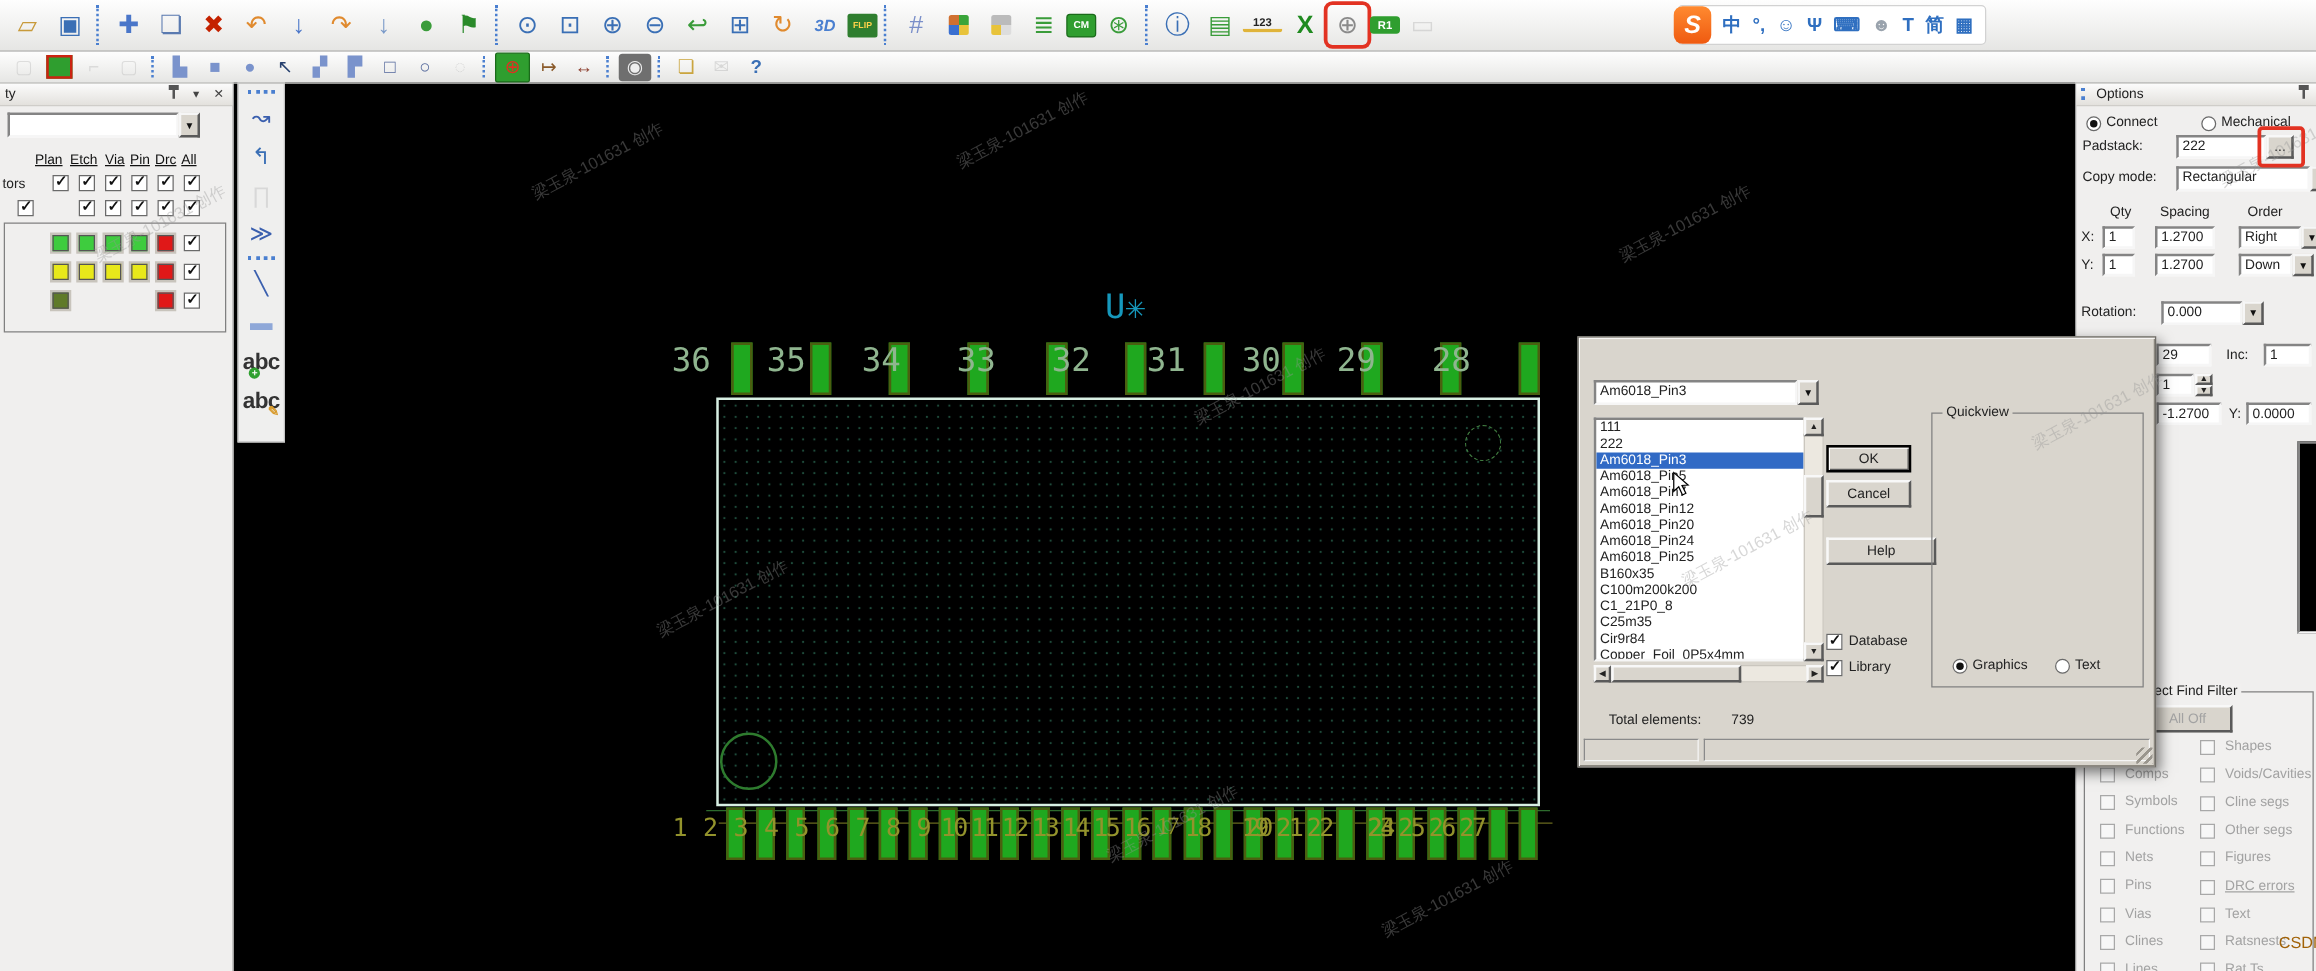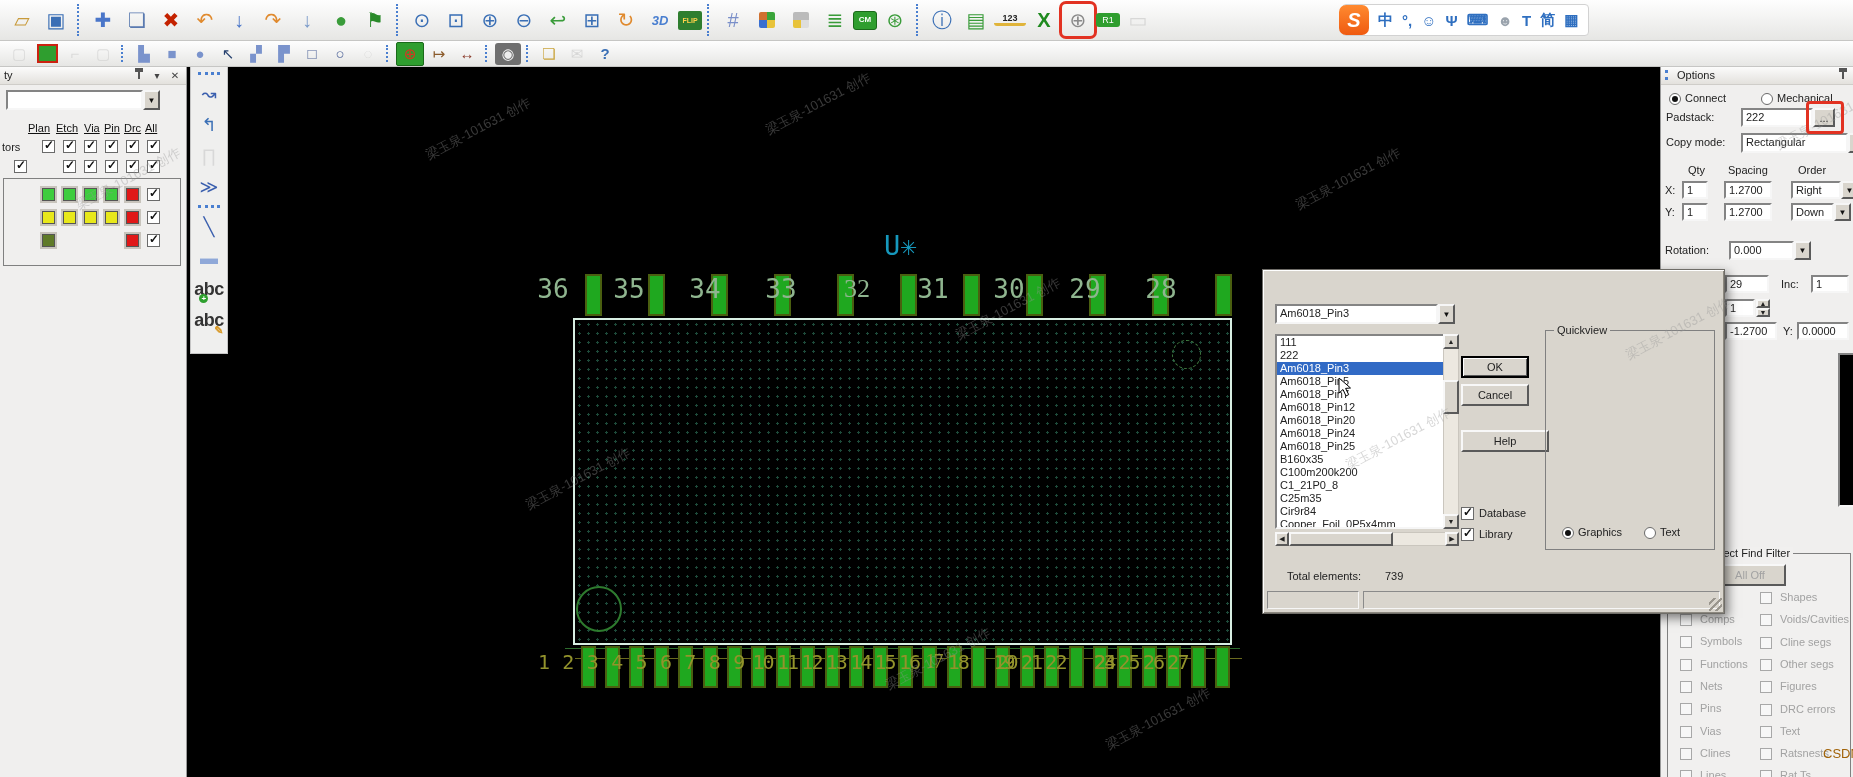--- a/index.html
+++ b/index.html
@@ -14,21 +14,21 @@
        font-size:20px;line-height:1;border-radius:3px}
   #tb2 .tbi{width:26px;height:22px;font-size:15px}
   .tbi.dis{opacity:.4;filter:grayscale(1)}
   .sep{align-self:stretch;margin:4px 3px;border-left:2px dotted #4a7fd0;width:3px}
   .boxed{box-shadow:0 0 0 3px #e23222;border-radius:4px}
   .txt{font-weight:bold;font-style:italic;font-size:13px}
   .bold{font-weight:bold}
   .flip{background:#2f7e2f;border-radius:2px;width:24px;height:19px;font-size:7px;font-weight:bold;
         align-items:center;justify-content:center;color:#ffd24a!important}
   .cm{background:#2f9e2f;width:22px;height:17px;font-size:8px;font-weight:bold;color:#fff!important;border:1px solid #1a6a1a}
-  .r1{background:#2f9e2f;border-radius:3px;width:24px;height:14px;font-size:9px;font-weight:normal;color:#fff!important}
+  .r1{background:#2f9e2f;border-radius:3px;width:24px;height:14px;font-size:9px;font-weight:bold;color:#fff!important}
   .meas{font-size:9px;font-weight:bold;border-bottom:3px solid #e0b43a;height:auto!important}
   .sw4::before{content:"";width:16px;height:16px;border-radius:2px;
      background:conic-gradient(#3aa53a 25%,#e8c33a 0 50%,#3a6fd0 0 75%,#d07030 0)}
   .sw4g::before{content:"";width:16px;height:16px;border-radius:2px;
      background:conic-gradient(#bbb 25%,#ddd 0 50%,#e8c33a 0 75%,#bbb 0)}
   .board::before{content:"";width:17px;height:15px;background:#2f9e2f;border:2px solid #cc2211}
   .padhl{background:#2f9e2f;border:1px solid #1a6a1a;border-radius:2px;width:22px;height:18px;color:#e03022!important;font-size:14px}
   .cam{background:#6f6f6f;border-radius:3px;width:22px;height:15px;color:#eee!important;font-size:11px}
   .abc{font-size:10px;font-weight:bold;letter-spacing:-.5px;color:#333!important}
   .plus::after{content:"+";position:absolute;bottom:1px;left:5px;width:9px;height:9px;border-radius:50%;
@@ -216,21 +216,21 @@
     <span class="padv" style="left: 714px; top: 208px;"></span>
     <span class="padv" style="left: 777px; top: 208px;"></span>
     <span class="padv" style="left: 840px; top: 208px;"></span>
     <span class="padv" style="left: 903px; top: 208px;"></span>
     <span class="padv" style="left: 966px; top: 208px;"></span>
     <span class="padv" style="left: 1029px; top: 208px;"></span>
     <span class="pnum top" style="left: 367px; top: 208px;">36</span>
     <span class="pnum top" style="left: 443px; top: 208px;">35</span>
     <span class="pnum top" style="left: 519px; top: 208px;">34</span>
     <span class="pnum top" style="left: 595px; top: 208px;">33</span>
-    <span class="pnum top" style="left: 671px; top: 208px; font-family: Liberation Serif, serif;">32</span>
+    <span class="pnum top" style="left: 671px; top: 208px;">32</span>
     <span class="pnum top" style="left: 747px; top: 208px;">31</span>
     <span class="pnum top" style="left: 823px; top: 208px;">30</span>
     <span class="pnum top" style="left: 899px; top: 208px;">29</span>
     <span class="pnum top" style="left: 975px; top: 208px;">28</span>
     <span class="padv" style="left: 394.5px; top: 580px; width: 15px;"></span>
     <span class="pnum bot" style="left: 357px; top: 584px;">1</span>
     <span class="padv" style="left: 418.9px; top: 580px; width: 15px;"></span>
     <span class="pnum bot" style="left: 381.4px; top: 584px;">2</span>
     <span class="padv" style="left: 443.3px; top: 580px; width: 15px;"></span>
     <span class="pnum bot" style="left: 405.8px; top: 584px;">3</span>
@@ -417,21 +417,21 @@
         <span class="lbl dislbl" style="left: 112px; top: 37px;">Shapes</span>
         <span class="cb dis" style="left: 92px; top: 60.3px; width: 12px; height: 12px;"></span>
         <span class="lbl dislbl" style="left: 112px; top: 59.3px;">Voids/Cavities</span>
         <span class="cb dis" style="left: 92px; top: 82.6px; width: 12px; height: 12px;"></span>
         <span class="lbl dislbl" style="left: 112px; top: 81.6px;">Cline segs</span>
         <span class="cb dis" style="left: 92px; top: 104.9px; width: 12px; height: 12px;"></span>
         <span class="lbl dislbl" style="left: 112px; top: 103.9px;">Other segs</span>
         <span class="cb dis" style="left: 92px; top: 127.2px; width: 12px; height: 12px;"></span>
         <span class="lbl dislbl" style="left: 112px; top: 126.2px;">Figures</span>
         <span class="cb dis" style="left: 92px; top: 149.5px; width: 12px; height: 12px;"></span>
-        <span class="lbl dislbl" style="left: 112px; top: 148.5px;">DRC errors</span>
+        <span class="lbl dislbl" style="left: 112px; top: 148.5px; text-decoration: underline;">DRC errors</span>
         <span class="cb dis" style="left: 92px; top: 171.8px; width: 12px; height: 12px;"></span>
         <span class="lbl dislbl" style="left: 112px; top: 170.8px;">Text</span>
         <span class="cb dis" style="left: 92px; top: 194.1px; width: 12px; height: 12px;"></span>
         <span class="lbl dislbl" style="left: 112px; top: 193.1px;">Ratsnests</span>
         <span class="cb dis" style="left: 92px; top: 216.4px; width: 12px; height: 12px;"></span>
         <span class="lbl dislbl" style="left: 112px; top: 215.4px;">Rat Ts</span>
         <span class="cb dis" style="left: 12px; top: 60px; width: 12px; height: 12px;"></span>
         <span class="lbl dislbl" style="left: 32px; top: 59px;">Comps</span>
         <span class="cb dis" style="left: 12px; top: 82.3px; width: 12px; height: 12px;"></span>
         <span class="lbl dislbl" style="left: 32px; top: 81.3px;">Symbols</span>

